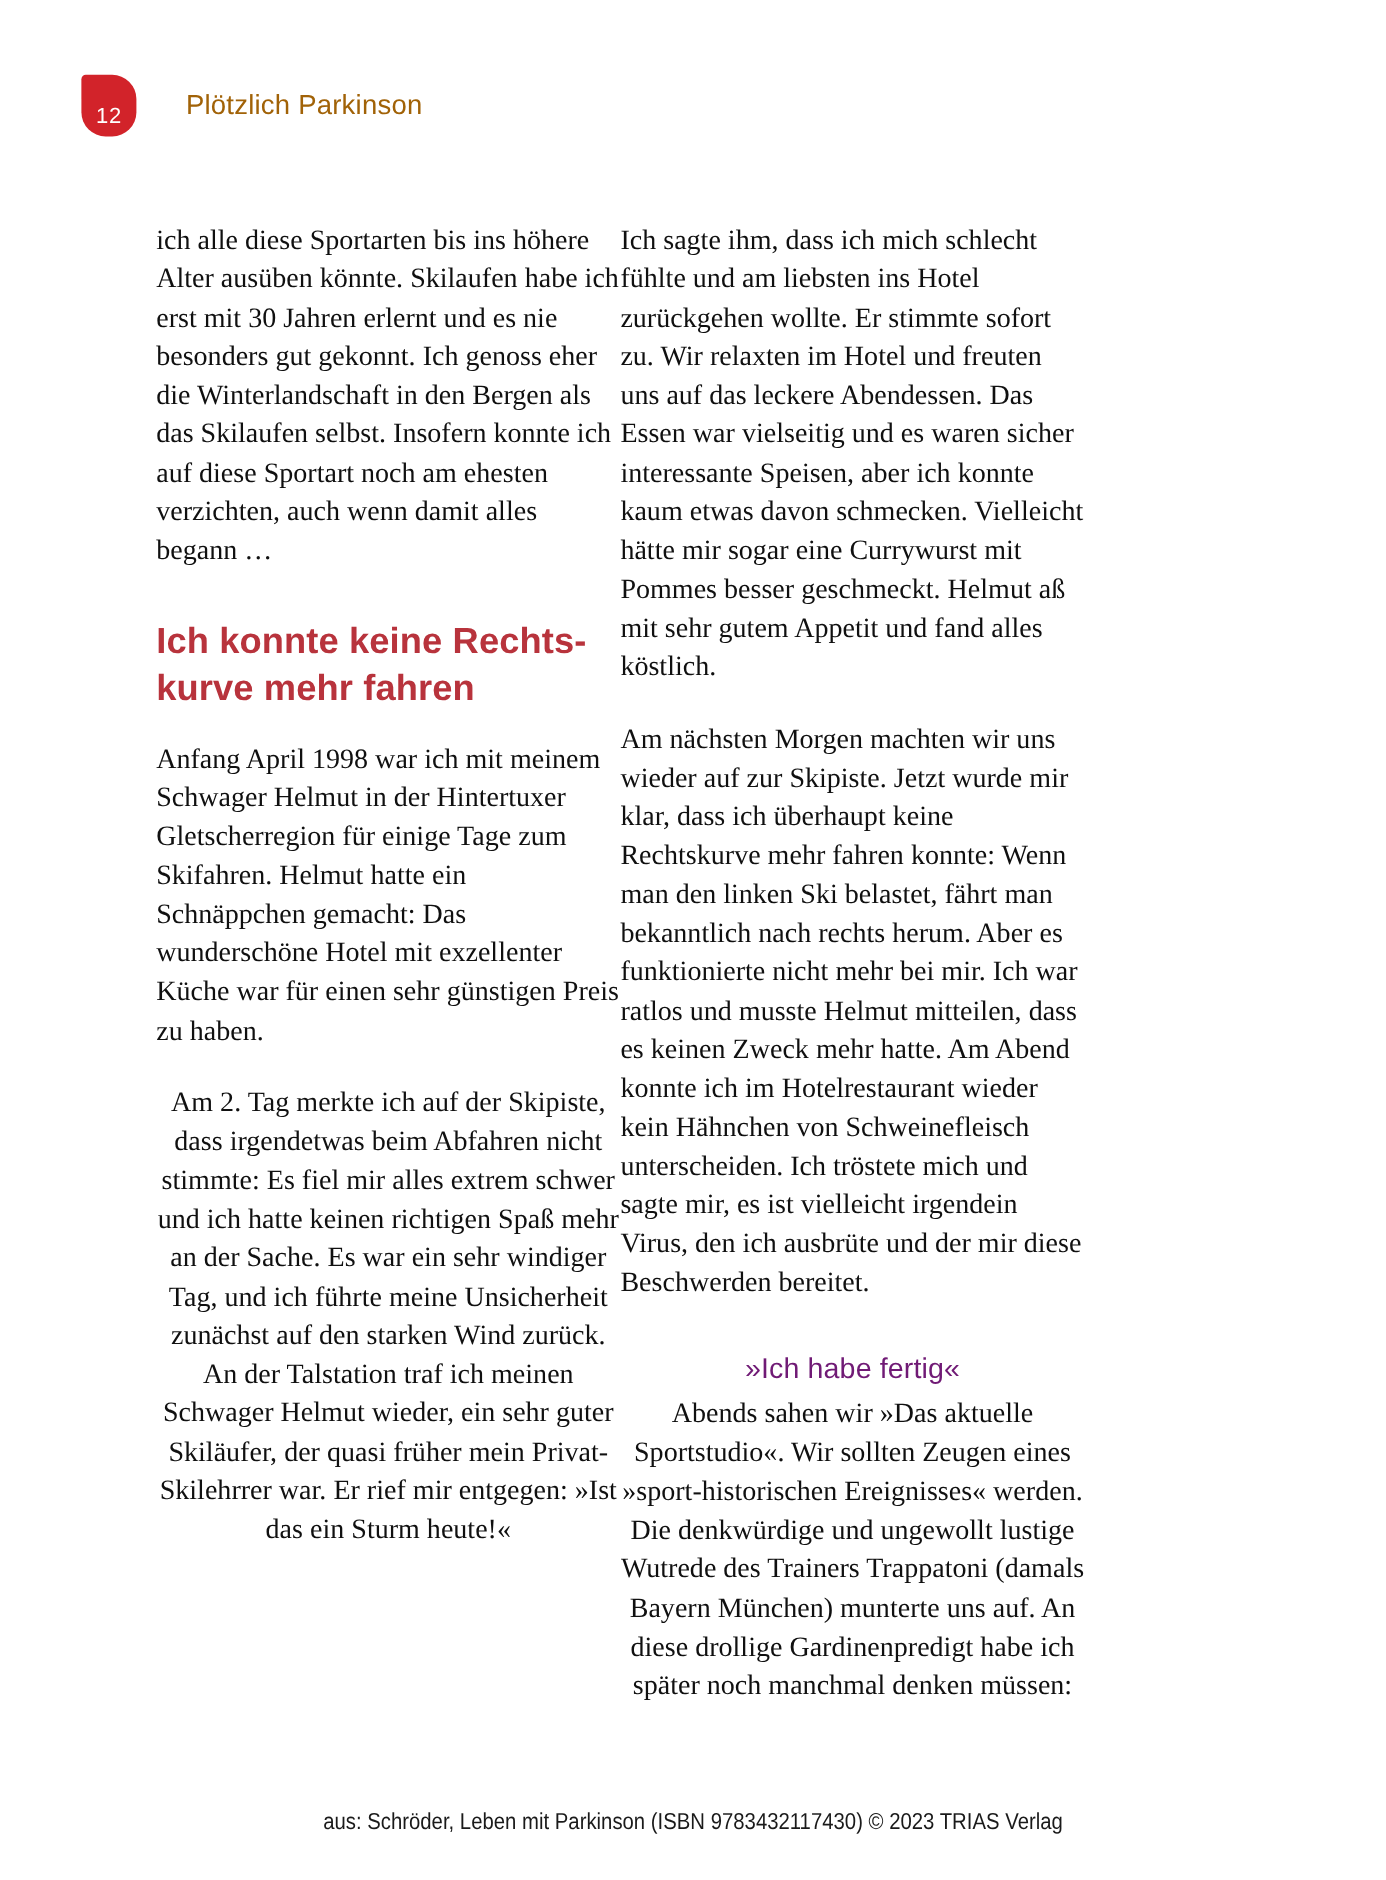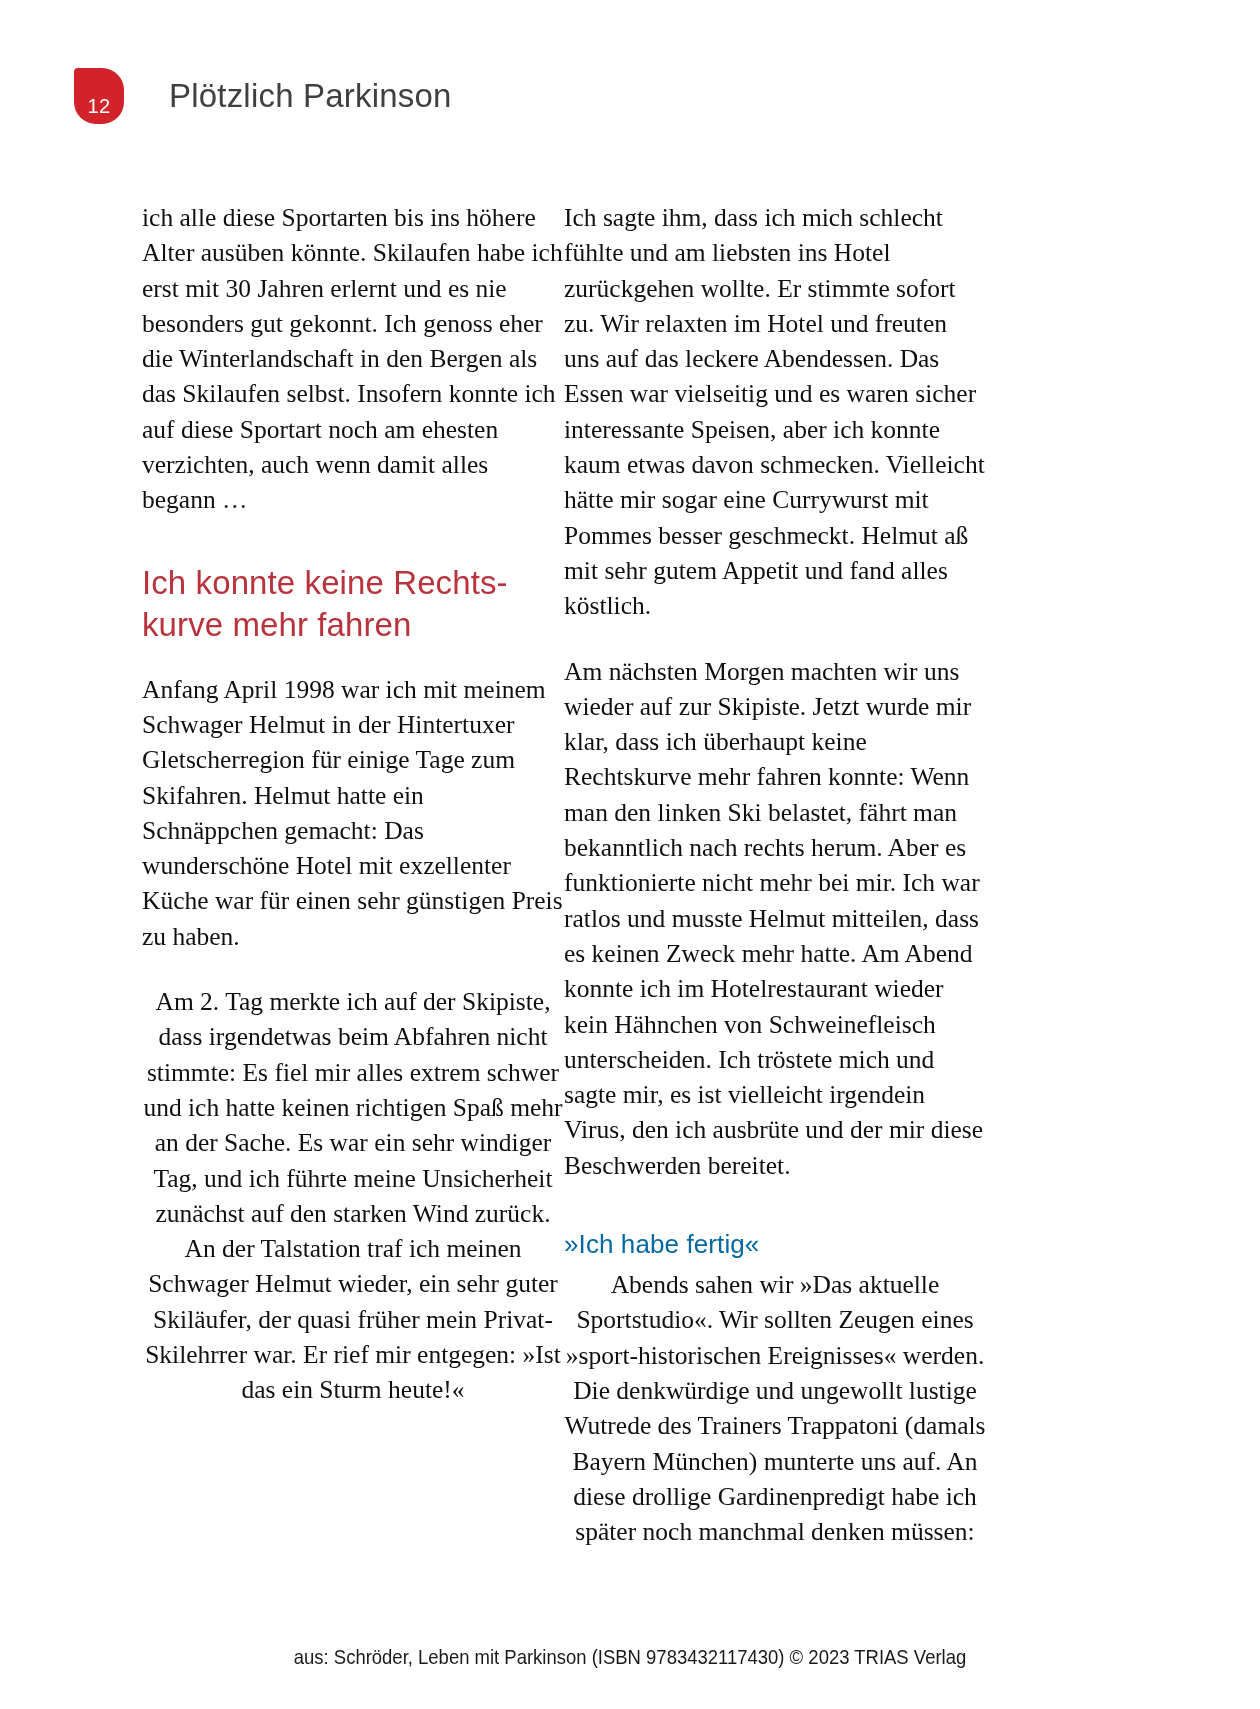--- a/index.html
+++ b/index.html
@@ -41,22 +41,22 @@
     justify-content: center;
     padding-bottom: 6px;
     box-sizing: border-box;
     font-family: "Liberation Sans", sans-serif;
     font-size: 20px;
     letter-spacing: 0.5px;
   }
   .runninghead-title {
     margin-left: 45px;
     font-family: "Liberation Sans", sans-serif;
-    font-size: 33px;
-    color: #404040;
+    font-size: 25px;
+    color: #a16207;
     letter-spacing: 0.2px;
   }
 
   
   .columns {
     position: absolute;
     left: 142px;
     top: 200px;
     width: 906px;
     display: flex;
@@ -76,36 +76,37 @@
   }
   p.body:last-child {
     margin-bottom: 0;
     text-align: center;
   }
 
   
   h2.section-heading {
     margin: 44px 0 26px 0;
     font-family: "Liberation Sans", sans-serif;
-    font-weight: normal;
+    font-weight: bold;
     font-size: 33px;
     line-height: 42px;
     color: #b8333c;
     letter-spacing: 0.1px;
   }
 
   
   h3.sub-heading {
     margin: 44px 0 6px 0;
     font-family: "Liberation Sans", sans-serif;
     font-weight: normal;
     font-size: 26px;
     line-height: 34px;
-    color: #0369a1;
+    color: #701a75;
     letter-spacing: 0.1px;
+    text-align: center;
   }
 
   
   .footer-credit {
     position: absolute;
     left: 0;
     right: 0;
     top: 1645px;
     text-align: center;
     font-family: "Liberation Sans", sans-serif;

